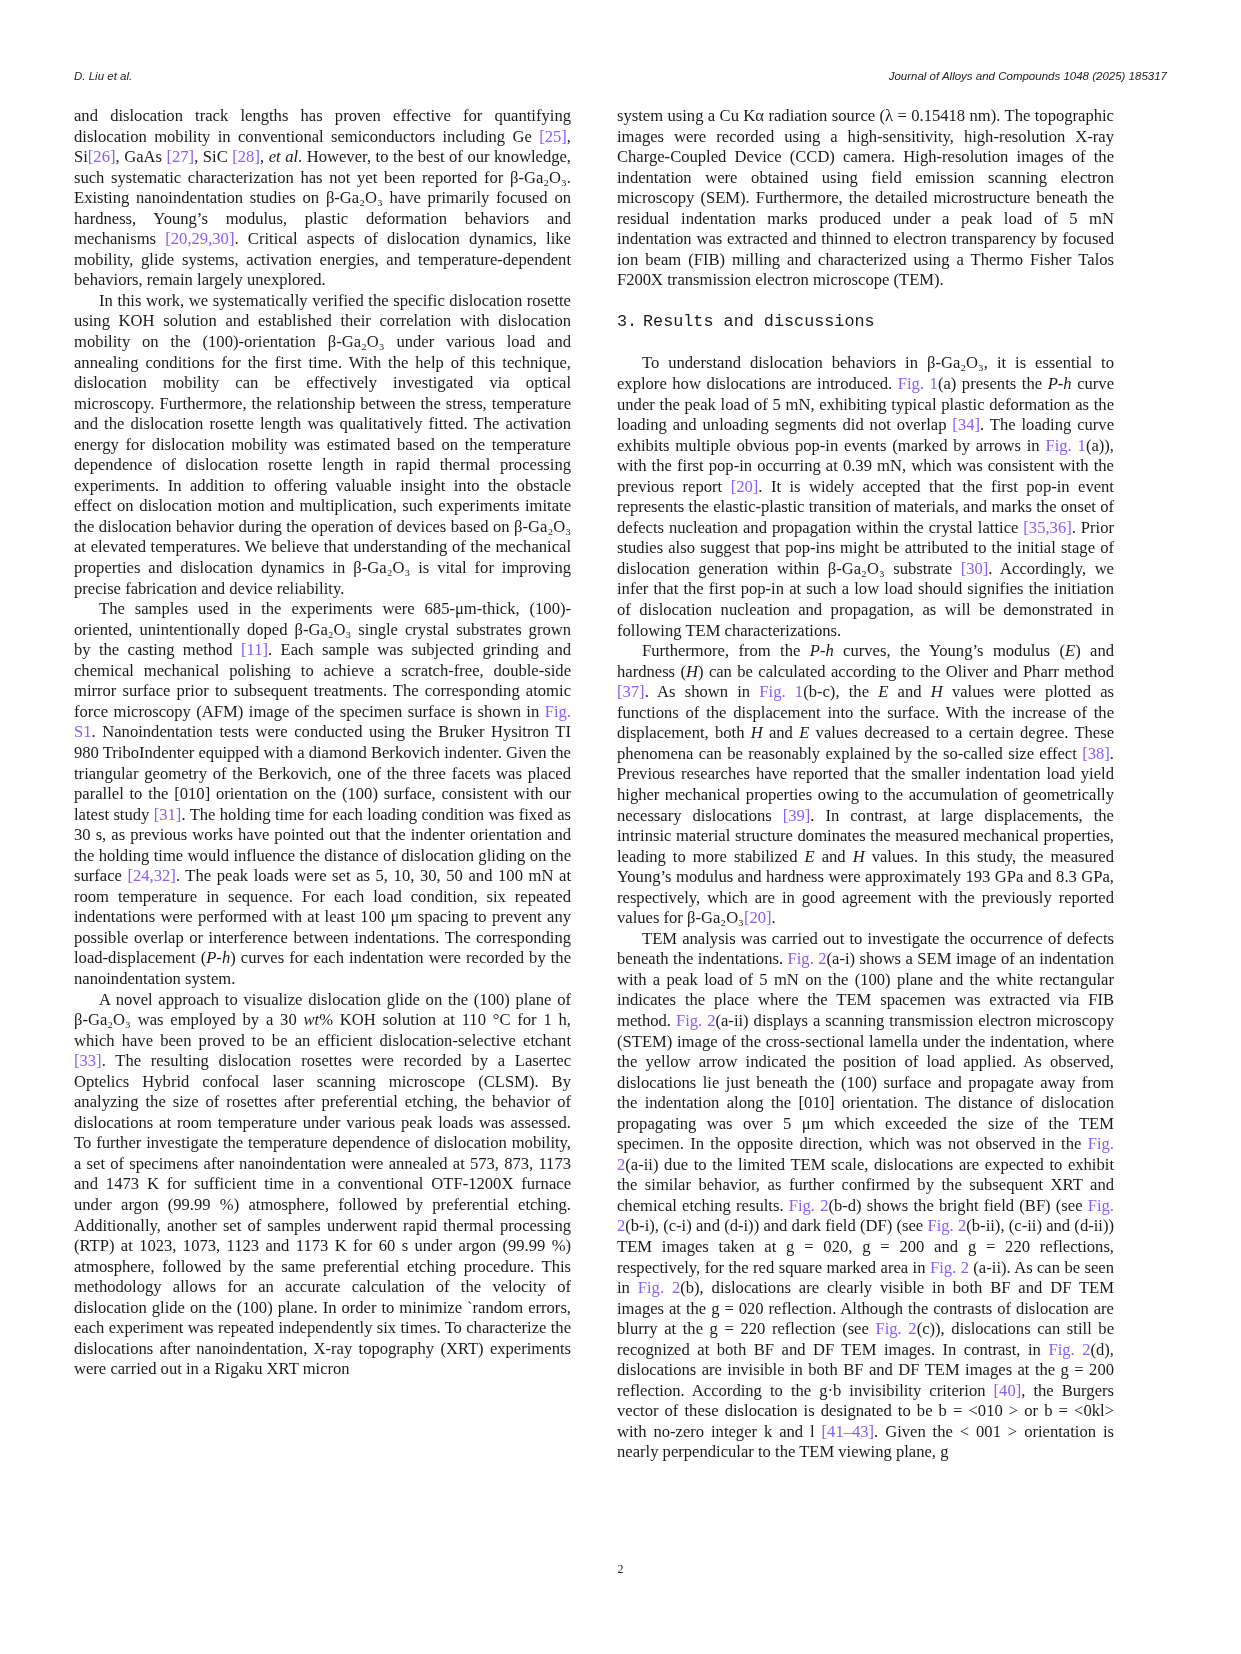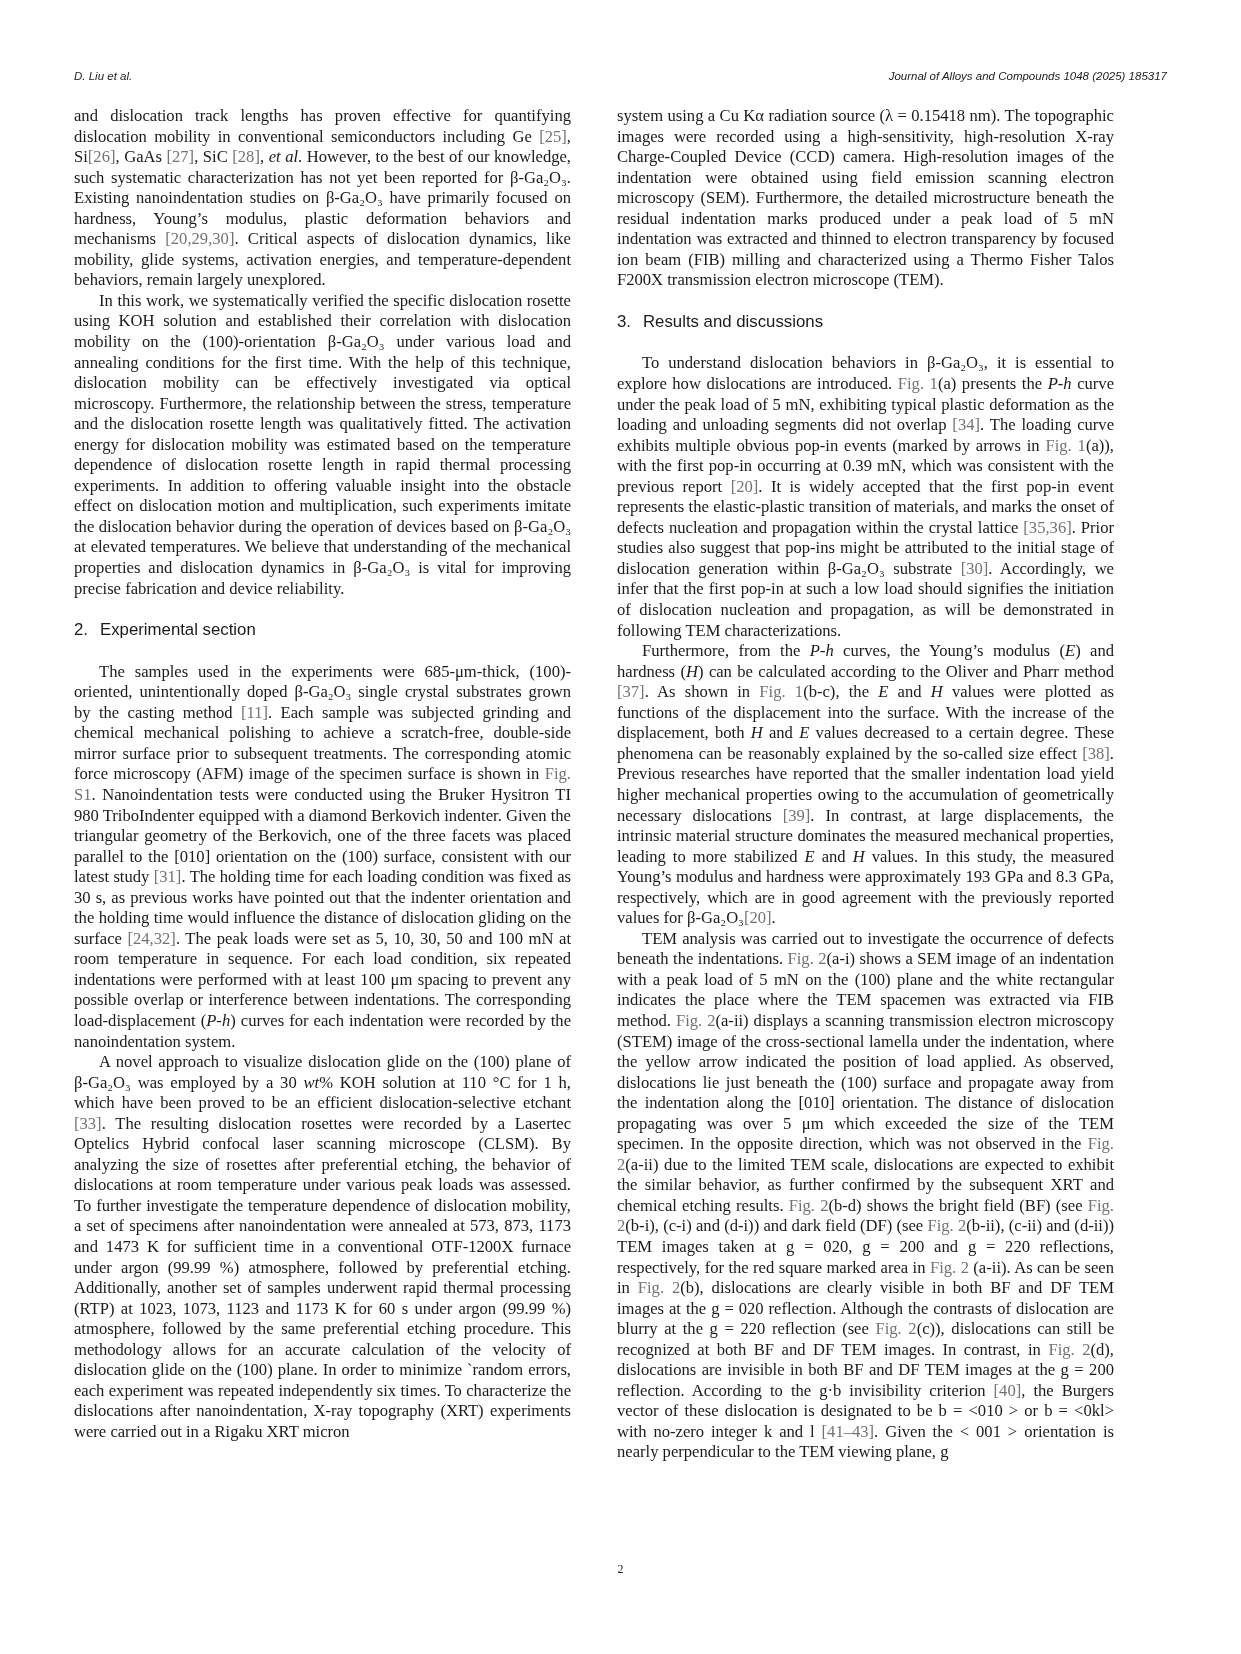--- a/index.html
+++ b/index.html
@@ -8,40 +8,39 @@
   .running-head { position: absolute; top: 70px; font-style: italic; font-size: 11.5px;
                   font-family: Liberation Sans, sans-serif; color: #222; }
   .rh-left { left: 74px; }
   .rh-right { right: 74px; text-align: center; }
   .col { position: absolute; top: 106px; width: 497px; font-family: "Liberation Serif", serif;
          font-size: 16.6px; line-height: 20.55px; text-align: justify; hyphens: manual; }
   .col-left { left: 74px; }
   .col-right { left: 617px; }
   .col p { margin: 0; text-indent: 0; }
   .col p.ind { text-indent: 25px; }
-  .col a { color: #737373; text-decoration: none; }
+  .col a { color: #8b5cf6; text-decoration: none; }
   .col i { font-style: italic; }
-  .section-heading { font-family: Liberation Sans, sans-serif; font-size: 16.8px;
+  .section-heading { font-family: Liberation Mono, monospace; font-size: 16.8px;
                      margin: 21px 0 21px 0 !important; text-align: left; }
   .section-heading .num { display: inline-block; width: 26px; }
   .page-number { position: absolute; top: 1562px; left: 0; width: 1241px; text-align: center;
                  font-family: "Liberation Serif", serif; font-size: 12px; color: #222; }
 </style>
 </head>
 <body>
 
 <div class="running-head rh-left">D. Liu et al.</div>
 <div class="running-head rh-right">Journal of Alloys and Compounds 1048 (2025) 185317</div>
 
 <div class="col col-left">
   <p>
     <span>and dislocation track lengths has proven effective for quantifying dislocation mobility in conventional semiconductors including Ge </span><a>[25]</a><span>, Si</span><a>[26]</a><span>, GaAs </span><a>[27]</a><span>, SiC </span><a>[28]</a><span>, </span><i>et al</i><span>. However, to the best of our knowledge, such systematic characterization has not yet been reported for β-Ga₂O₃. Existing nanoindentation studies on β-Ga₂O₃ have primarily focused on hardness, Young’s modulus, plastic deformation behaviors and mechanisms </span><a>[20,29,30]</a><span>. Critical aspects of dislocation dynamics, like mobility, glide systems, activation energies, and temperature-dependent behaviors, remain largely unexplored.</span>
   </p>
   <p class="ind">In this work, we systematically verified the specific dislocation rosette using KOH solution and established their correlation with dislocation mobility on the (100)-orientation β-Ga₂O₃ under various load and annealing conditions for the first time. With the help of this technique, dislocation mobility can be effectively investigated via optical microscopy. Furthermore, the relationship between the stress, temperature and the dislocation rosette length was qualitatively fitted. The activation energy for dislocation mobility was estimated based on the temperature dependence of dislocation rosette length in rapid thermal processing experiments. In addition to offering valuable insight into the obstacle effect on dislocation motion and multiplication, such experiments imitate the dislocation behavior during the operation of devices based on β-Ga₂O₃ at elevated temperatures. We believe that understanding of the mechanical properties and dislocation dynamics in β-Ga₂O₃ is vital for improving precise fabrication and device reliability.</p>
-  <p class="section-heading"><span class="num">2.</span><span>Experimental section</span></p>
   <p class="ind">
     <span>The samples used in the experiments were 685-μm-thick, (100)-oriented, unintentionally doped β-Ga₂O₃ single crystal substrates grown by the casting method </span><a>[11]</a><span>. Each sample was subjected grinding and chemical mechanical polishing to achieve a scratch-free, double-side mirror surface prior to subsequent treatments. The corresponding atomic force microscopy (AFM) image of the specimen surface is shown in </span><a>Fig. S1</a><span>. Nanoindentation tests were conducted using the Bruker Hysitron TI 980 TriboIndenter equipped with a diamond Berkovich indenter. Given the triangular geometry of the Berkovich, one of the three facets was placed parallel to the [010] orientation on the (100) surface, consistent with our latest study </span><a>[31]</a><span>. The holding time for each loading condition was fixed as 30 s, as previous works have pointed out that the indenter orientation and the holding time would influence the distance of dislocation gliding on the surface </span><a>[24,32]</a><span>. The peak loads were set as 5, 10, 30, 50 and 100 mN at room temperature in sequence. For each load condition, six repeated indentations were performed with at least 100 μm spacing to prevent any possible overlap or interference between indentations. The corresponding load-displacement (</span><i>P-h</i><span>) curves for each indentation were recorded by the nanoindentation system.</span>
   </p>
   <p class="ind">
     <span>A novel approach to visualize dislocation glide on the (100) plane of β-Ga₂O₃ was employed by a 30 </span><i>wt</i><span>% KOH solution at 110 °C for 1 h, which have been proved to be an efficient dislocation-selective etchant </span><a>[33]</a><span>. The resulting dislocation rosettes were recorded by a Lasertec Optelics Hybrid confocal laser scanning microscope (CLSM). By analyzing the size of rosettes after preferential etching, the behavior of dislocations at room temperature under various peak loads was assessed. To further investigate the temperature dependence of dislocation mobility, a set of specimens after nanoindentation were annealed at 573, 873, 1173 and 1473 K for sufficient time in a conventional OTF-1200X furnace under argon (99.99 %) atmosphere, followed by preferential etching. Additionally, another set of samples underwent rapid thermal processing (RTP) at 1023, 1073, 1123 and 1173 K for 60 s under argon (99.99 %) atmosphere, followed by the same preferential etching procedure. This methodology allows for an accurate calculation of the velocity of dislocation glide on the (100) plane. In order to minimize `random errors, each experiment was repeated independently six times. To characterize the dislocations after nanoindentation, X-ray topography (XRT) experiments were carried out in a Rigaku XRT micron</span>
   </p>
 </div>
 
 <div class="col col-right">
   <p>system using a Cu Kα radiation source (λ = 0.15418 nm). The topographic images were recorded using a high-sensitivity, high-resolution X-ray Charge-Coupled Device (CCD) camera. High-resolution images of the indentation were obtained using field emission scanning electron microscopy (SEM). Furthermore, the detailed microstructure beneath the residual indentation marks produced under a peak load of 5 mN indentation was extracted and thinned to electron transparency by focused ion beam (FIB) milling and characterized using a Thermo Fisher Talos F200X transmission electron microscope (TEM).</p>

